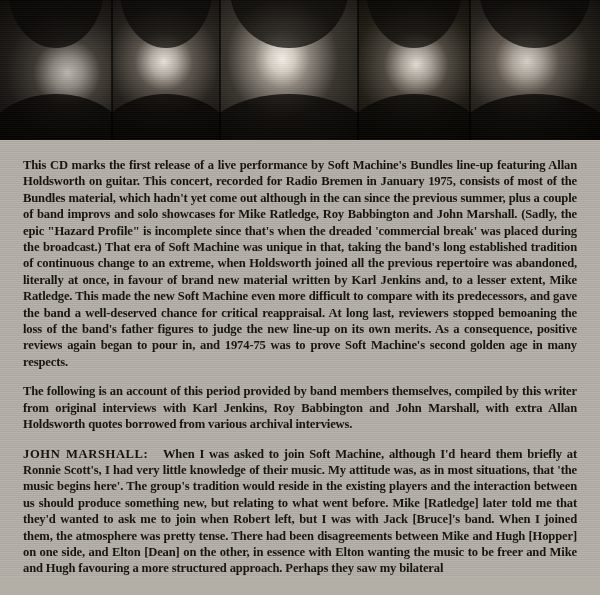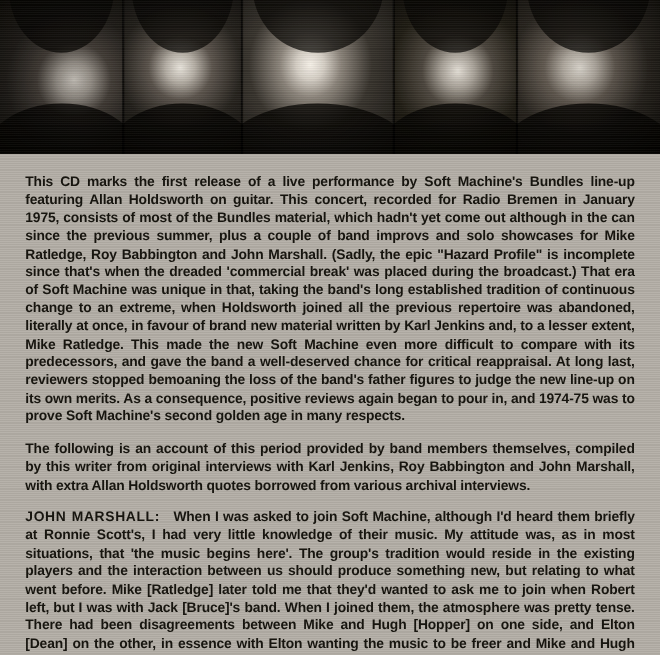--- a/index.html
+++ b/index.html
@@ -126,21 +126,21 @@
   .text-body::before {
     content: "";
     position: absolute;
     inset: 0;
     background:
       repeating-linear-gradient(0deg, rgba(255,255,255,0.05) 0px, rgba(255,255,255,0.05) 1px, rgba(0,0,0,0.04) 1px, rgba(0,0,0,0.04) 2px);
     pointer-events: none;
   }
   p {
     margin: 0 0 13px 0;
-    font-family: Liberation Sans, sans-serif;
+    font-family: Liberation Serif, serif;
     font-size: 12.6px;
     line-height: 16.4px;
     text-align: justify;
     color: #17150f;
     font-weight: 600;
     letter-spacing: -0.15px;
     position: relative;
     z-index: 2;
   }
   p.last { margin-bottom: 0; }

